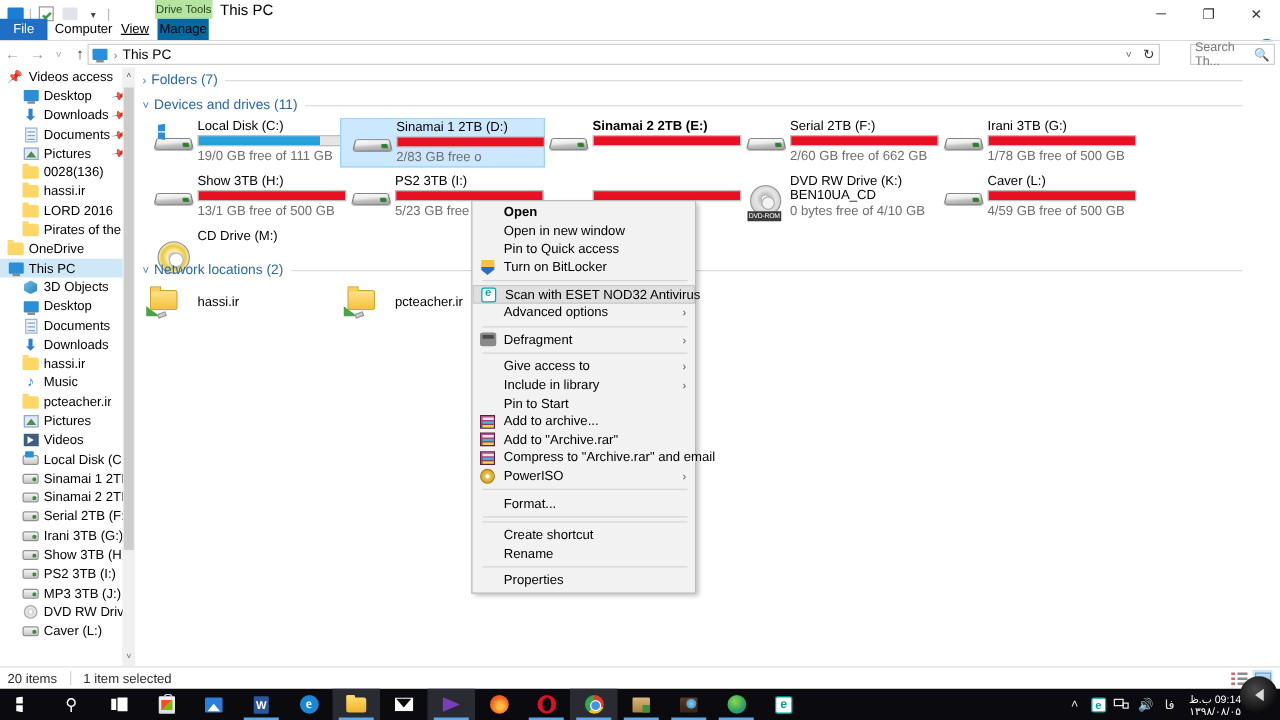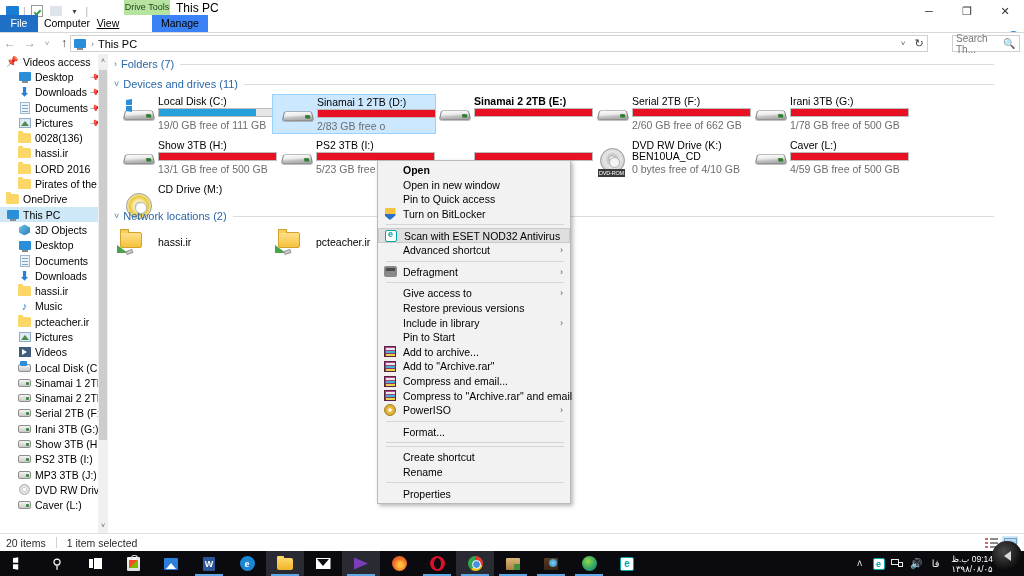--- a/index.html
+++ b/index.html
@@ -32,21 +32,21 @@
 
   .wbtns { position:absolute; right:0; top:0; height:22px; display:flex; }
   .wbtn { width:38px; height:22px; display:flex; align-items:center; justify-content:center; font-size:11px; color:#333; }
 
   
   .ribbon { position:absolute; left:0; top:15px; width:1024px; height:17px; }
   .tab { position:absolute; top:0; height:17px; line-height:17px; text-align:center; font-size:10.5px; color:#000; }
   .tab-file { left:0; width:38px; background:#1f6fc4; color:#fff; }
   .tab-computer { left:38px; width:52px;text-align:right; }
   .tab-view { left:90px; width:36px;text-decoration:underline; }
-  .tab-manage { left:126px; width:56px; background:#3b82f6;margin-left:26px; }
+  .tab-manage { left:126px; width:41px; background:#0369a1; }
   .ribbon-line { position:absolute; left:0; top:32px; width:1024px; height:1px; background:#d9d9d9; }
   .help-row { position:absolute; right:4px; top:16px; display:flex; align-items:center; gap:6px; }
   .chev-sm { font-size:8px; color:#555; }
   .help-circ { width:13px; height:13px; border-radius:50%; background:#1f7fd4; color:#fff; font-size:9px; line-height:13px; text-align:center; }
 
   
   .addrbar { position:absolute; left:0; top:33px; width:1024px; height:20px; background:#fff; display:flex; align-items:center; }
   .navbtn { width:20px; height:20px; display:flex; align-items:center; justify-content:center; font-size:12px; color:#9a9a9a; }
   .navbtn.act { color:#3b3b3b; }
   .navbtn.small { width:14px; font-size:8px; }
@@ -135,21 +135,21 @@
   .drv-name { position:absolute; left:44px; top:1px; font-size:10.5px; color:#000; white-space:nowrap; }
   .drv-sub  { position:absolute; left:44px; top:12px; font-size:10.5px; color:#000; white-space:nowrap; }
   .drv-bar  { position:absolute; left:44px; top:14px; width:119px; height:9px; background:#e6e6e6; border:1px solid #bdbdbd; }
   .drv-bar-fill { height:100%; }
   .drv-free { position:absolute; left:44px; top:25px; font-size:10.5px; color:#6d6d6d; white-space:nowrap; }
 
   .netitem { position:absolute; width:164px; height:32px; }
   .net-lbl { position:absolute; left:44px; top:10px; font-size:10.5px; color:#000; }
 
   
-  .ctxmenu { position:absolute; left:377px; top:106px; width:194px; background:#f2f2f2; border:1px solid #b9b9b9;
+  .ctxmenu { position:absolute; left:377px; top:106px; width:180px; background:#f2f2f2; border:1px solid #b9b9b9;
      box-shadow:2px 2px 4px rgba(0,0,0,.28); z-index:50; padding:2px 0; }
   .ctx-item { height:14.6px; display:flex; align-items:center; font-size:10.5px; color:#000; padding-left:4px; position:relative; }
   .ctx-item.hl { background:#dfdfdf; border:1px solid #c9c9c9; height:14.6px; }
   .ctx-item .ci { width:16px; height:13px; display:flex; align-items:center; justify-content:center; flex-shrink:0; margin-right:5px; }
   .ctx-item .ctx-lbl { white-space:nowrap; }
   .ctx-item.bold .ctx-lbl { font-weight:bold; }
   .ctx-arrow { position:absolute; right:7px; font-size:9px; color:#555; }
   .ctx-sep { height:1px; background:#d5d5d5; margin:3px 6px 3px 8px; }
   .ic-shield { width:11px;height:12px;background:linear-gradient(#f5c242 50%,#2a6fc4 50%);clip-path:polygon(50% 100%,100% 62%,100% 0,0 0,0 62%);}
   .ic-eset { width:12px;height:12px;border:1.6px solid #00a6a6;border-radius:2px;background:#fff;position:relative;}
@@ -649,67 +649,57 @@
           </div>
           <div class="ctx-sep"></div>
           <div class="ctx-item hl">
             <span class="ci">
               <span class="ic-eset"></span>
             </span>
             <span class="ctx-lbl">Scan with ESET NOD32 Antivirus</span>
           </div>
           <div class="ctx-item">
             <span class="ci"></span>
-            <span class="ctx-lbl">Advanced shortcut</span>
+            <span class="ctx-lbl">Advanced options</span>
             <span class="ctx-arrow">›</span>
           </div>
           <div class="ctx-sep"></div>
           <div class="ctx-item">
             <span class="ci">
               <span class="ic-defrag"></span>
             </span>
             <span class="ctx-lbl">Defragment</span>
             <span class="ctx-arrow">›</span>
           </div>
           <div class="ctx-sep"></div>
           <div class="ctx-item">
             <span class="ci"></span>
             <span class="ctx-lbl">Give access to</span>
             <span class="ctx-arrow">›</span>
           </div>
           <div class="ctx-item">
             <span class="ci"></span>
-            <span class="ctx-lbl">Restore previous versions</span>
-          </div>
-          <div class="ctx-item">
-            <span class="ci"></span>
             <span class="ctx-lbl">Include in library</span>
             <span class="ctx-arrow">›</span>
           </div>
           <div class="ctx-item">
             <span class="ci"></span>
             <span class="ctx-lbl">Pin to Start</span>
           </div>
           <div class="ctx-item">
             <span class="ci">
               <span class="ic-rar"></span>
             </span>
             <span class="ctx-lbl">Add to archive...</span>
           </div>
           <div class="ctx-item">
             <span class="ci">
               <span class="ic-rar"></span>
             </span>
             <span class="ctx-lbl">Add to "Archive.rar"</span>
-          </div>
-          <div class="ctx-item">
-            <span class="ci">
-              <span class="ic-rar"></span>
-            </span>
-            <span class="ctx-lbl">Compress and email...</span>
           </div>
           <div class="ctx-item">
             <span class="ci">
               <span class="ic-rar"></span>
             </span>
             <span class="ctx-lbl">Compress to "Archive.rar" and email</span>
           </div>
           <div class="ctx-item">
             <span class="ci">
               <span class="ic-piso"></span>

